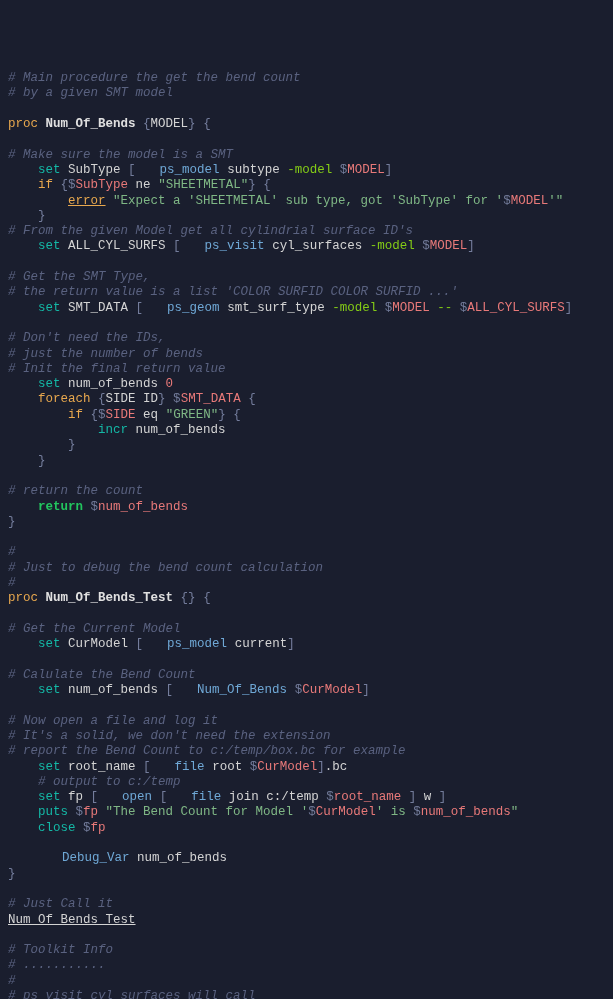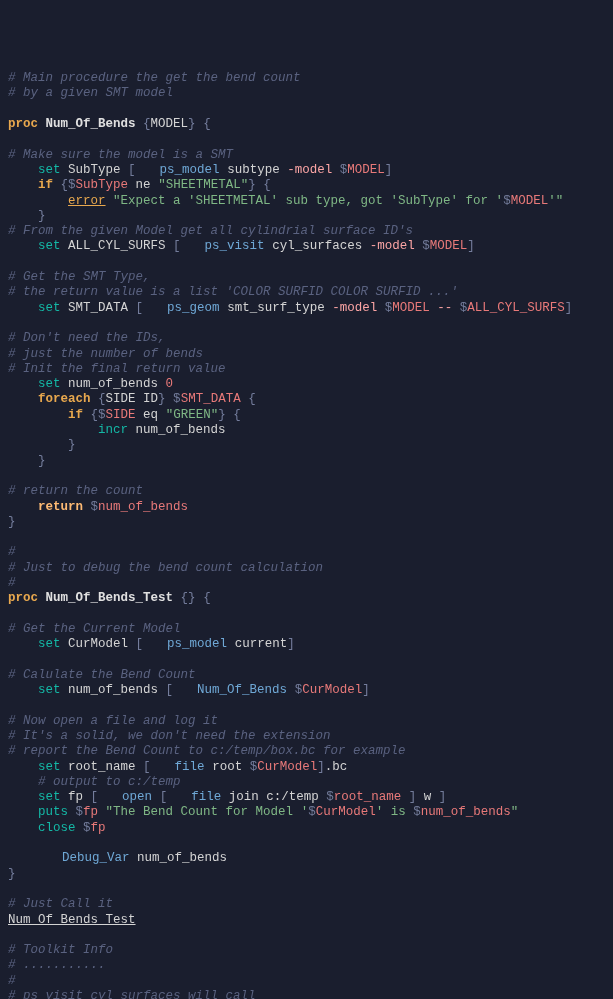--- a/index.html
+++ b/index.html
@@ -10,34 +10,34 @@
     font-size: 12.5px;
     line-height: 15.3px;
     color: #d4d4d4;
     white-space: pre;
     width: 613px;
     box-sizing: border-box;
     overflow: hidden;
   }
   .line { display: block; min-height: 15.3px; }
   .comment { color: #5a6280; font-style: italic; }
-  .keyword { color: #e8a84e; font-weight: bold; }
+  .keyword { color: #e8a84e; font-weight: normal; }
   .command { color: #14b8a6; }
   .procname { color: #e0e0e0; font-weight: bold; }
   .brace { color: #747d9c; }
   .bracket { color: #747d9c; }
   .string { color: #7fb785; }
   .number { color: #e87979; }
   .dollar { color: #747d9c; }
   .var { color: #e87979; }
   .ident { color: #d4d4d4; }
   .func { color: #6fa8d6; padding-left: 24px; }
-  .flag { color: #fca5a5; }
+  .flag { color: #84cc16; }
   .error-kw { color: #e8a84e; text-decoration: underline; }
-  .return-kw { color: #fdba74; font-weight: bold; }
+  .return-kw { color: #22c55e; font-weight: bold; }
   .call { color: #d4d4d4; text-decoration: underline; }
 </style>
 </head>
 <body>
 
 
 
 <div id="code-container"><span class="line"><span class="comment"># Main procedure the get the bend count</span></span><span class="line"><span class="comment"># by a given SMT model</span></span><span class="line"></span><span class="line"><span class="keyword">proc</span> <span class="procname">Num_Of_Bends</span> <span class="brace">{</span><span class="ident">MODEL</span><span class="brace">}</span> <span class="brace">{</span></span><span class="line"></span><span class="line"><span class="comment"># Make sure the model is a SMT</span></span><span class="line">    <span class="command">set</span> <span class="ident">SubType</span> <span class="bracket">[</span><span class="func">ps_model</span> <span class="ident">subtype</span> <span class="flag">-model</span> <span class="dollar">$</span><span class="var">MODEL</span><span class="bracket">]</span></span><span class="line">    <span class="keyword">if</span> <span class="brace">{</span><span class="dollar">$</span><span class="var">SubType</span> <span class="ident">ne</span> <span class="string">"SHEETMETAL"</span><span class="brace">}</span> <span class="brace">{</span></span><span class="line">        <span class="error-kw">error</span> <span class="string">"Expect a 'SHEETMETAL' sub type, got 'SubType' for '</span><span class="dollar">$</span><span class="var">MODEL</span><span class="string">'"</span></span><span class="line">    <span class="brace">}</span></span><span class="line"><span class="comment"># From the given Model get all cylindrial surface ID's</span></span><span class="line">    <span class="command">set</span> <span class="ident">ALL_CYL_SURFS</span> <span class="bracket">[</span><span class="func">ps_visit</span> <span class="ident">cyl_surfaces</span> <span class="flag">-model</span> <span class="dollar">$</span><span class="var">MODEL</span><span class="bracket">]</span></span><span class="line"></span><span class="line"><span class="comment"># Get the SMT Type,</span></span><span class="line"><span class="comment"># the return value is a list 'COLOR SURFID COLOR SURFID ...'</span></span><span class="line">    <span class="command">set</span> <span class="ident">SMT_DATA</span> <span class="bracket">[</span><span class="func">ps_geom</span> <span class="ident">smt_surf_type</span> <span class="flag">-model</span> <span class="dollar">$</span><span class="var">MODEL</span> <span class="flag">--</span> <span class="dollar">$</span><span class="var">ALL_CYL_SURFS</span><span class="bracket">]</span></span><span class="line"></span><span class="line"><span class="comment"># Don't need the IDs,</span></span><span class="line"><span class="comment"># just the number of bends</span></span><span class="line"><span class="comment"># Init the final return value</span></span><span class="line">    <span class="command">set</span> <span class="ident">num_of_bends</span> <span class="number">0</span></span><span class="line">    <span class="keyword">foreach</span> <span class="brace">{</span><span class="ident">SIDE ID</span><span class="brace">}</span> <span class="dollar">$</span><span class="var">SMT_DATA</span> <span class="brace">{</span></span><span class="line">        <span class="keyword">if</span> <span class="brace">{</span><span class="dollar">$</span><span class="var">SIDE</span> <span class="ident">eq</span> <span class="string">"GREEN"</span><span class="brace">}</span> <span class="brace">{</span></span><span class="line">            <span class="command">incr</span> <span class="ident">num_of_bends</span></span><span class="line">        <span class="brace">}</span></span><span class="line">    <span class="brace">}</span></span><span class="line"></span><span class="line"><span class="comment"># return the count</span></span><span class="line">    <span class="return-kw">return</span> <span class="dollar">$</span><span class="var">num_of_bends</span></span><span class="line"><span class="brace">}</span></span><span class="line"></span><span class="line"><span class="comment">#</span></span><span class="line"><span class="comment"># Just to debug the bend count calculation</span></span><span class="line"><span class="comment">#</span></span><span class="line"><span class="keyword">proc</span> <span class="procname">Num_Of_Bends_Test</span> <span class="brace">{</span><span class="ident"></span><span class="brace">}</span> <span class="brace">{</span></span><span class="line"></span><span class="line"><span class="comment"># Get the Current Model</span></span><span class="line">    <span class="command">set</span> <span class="ident">CurModel</span> <span class="bracket">[</span><span class="func">ps_model</span> <span class="ident">current</span><span class="bracket">]</span></span><span class="line"></span><span class="line"><span class="comment"># Calulate the Bend Count</span></span><span class="line">    <span class="command">set</span> <span class="ident">num_of_bends</span> <span class="bracket">[</span><span class="func">Num_Of_Bends</span> <span class="dollar">$</span><span class="var">CurModel</span><span class="bracket">]</span></span><span class="line"></span><span class="line"><span class="comment"># Now open a file and log it</span></span><span class="line"><span class="comment"># It's a solid, we don't need the extension</span></span><span class="line"><span class="comment"># report the Bend Count to c:/temp/box.bc for example</span></span><span class="line">    <span class="command">set</span> <span class="ident">root_name</span> <span class="bracket">[</span><span class="func">file</span> <span class="ident">root</span> <span class="dollar">$</span><span class="var">CurModel</span><span class="bracket">]</span><span class="ident">.bc</span></span><span class="line"><span class="comment">    # output to c:/temp</span></span><span class="line">    <span class="command">set</span> <span class="ident">fp</span> <span class="bracket">[</span><span class="func">open</span> <span class="bracket">[</span><span class="func">file</span> <span class="ident">join</span> <span class="ident">c:/temp</span> <span class="dollar">$</span><span class="var">root_name</span> <span class="bracket">]</span> <span class="ident">w</span> <span class="bracket">]</span></span><span class="line">    <span class="command">puts</span> <span class="dollar">$</span><span class="var">fp</span> <span class="string">"The Bend Count for Model '</span><span class="dollar">$</span><span class="var">CurModel</span><span class="string">' is </span><span class="dollar">$</span><span class="var">num_of_bends</span><span class="string">"</span></span><span class="line">    <span class="command">close</span> <span class="dollar">$</span><span class="var">fp</span></span><span class="line"></span><span class="line">    <span class="func">Debug_Var</span> <span class="ident">num_of_bends</span></span><span class="line"><span class="brace">}</span></span><span class="line"></span><span class="line"><span class="comment"># Just Call it</span></span><span class="line"><span class="call">Num_Of_Bends_Test</span></span><span class="line"></span><span class="line"><span class="comment"># Toolkit Info</span></span><span class="line"><span class="comment"># ...........</span></span><span class="line"><span class="comment">#</span></span><span class="line"><span class="comment"># ps_visit cyl_surfaces will call </span></span></div>
 
 

